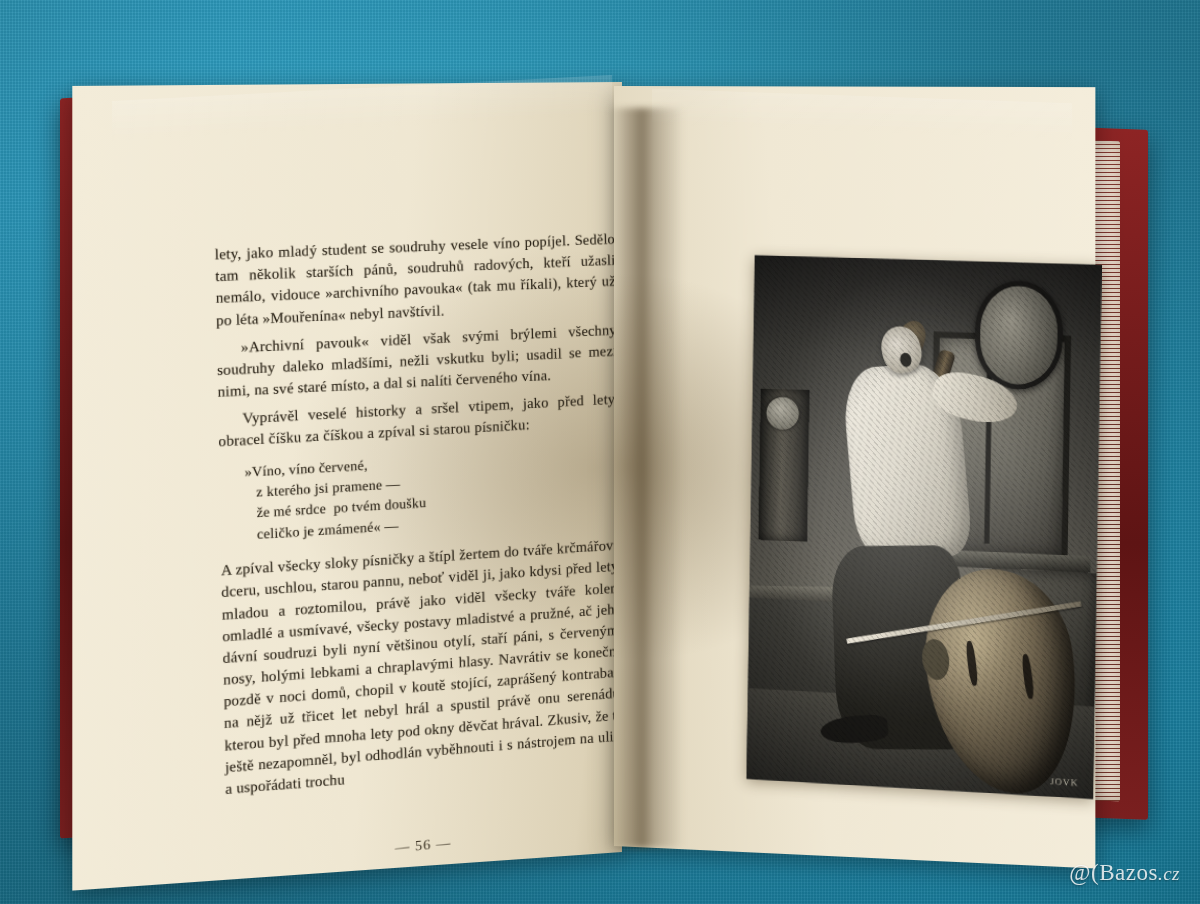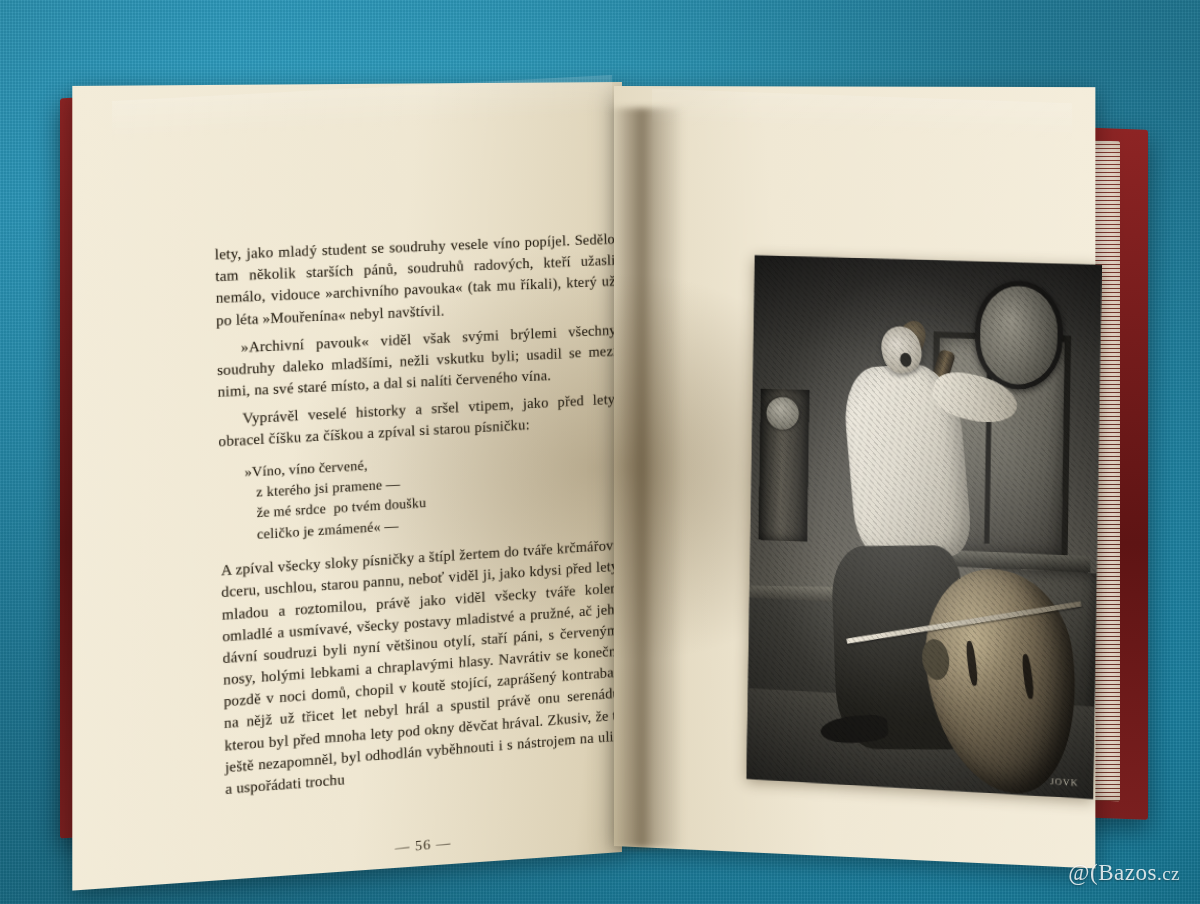--- a/index.html
+++ b/index.html
@@ -339,21 +339,21 @@
   #watermark {
     position: absolute;
     right: 20px;
     bottom: 18px;
     color: rgba(255,255,255,.82);
     font-family: "Liberation Serif", serif;
     font-size: 23px;
     letter-spacing: .5px;
     text-shadow: 0 1px 2px rgba(0,0,0,.35);
   }
-  #watermark .dom { font-size: 19px; }
+  #watermark .dom { font-size: 19px; font-style: italic; }
 
   
   .curl {
     position: absolute;
     pointer-events: none;
     background: linear-gradient(180deg, rgba(255,255,255,.45), rgba(255,255,255,0));
   }
   #curlL { left: 60px; top: 20px; width: 500px; height: 40px; transform: skewY(-3deg); opacity:.35;}
   #curlR { left: 600px; top: 28px; width: 420px; height: 36px; transform: skewY(2deg); opacity:.30;}
 </style>

